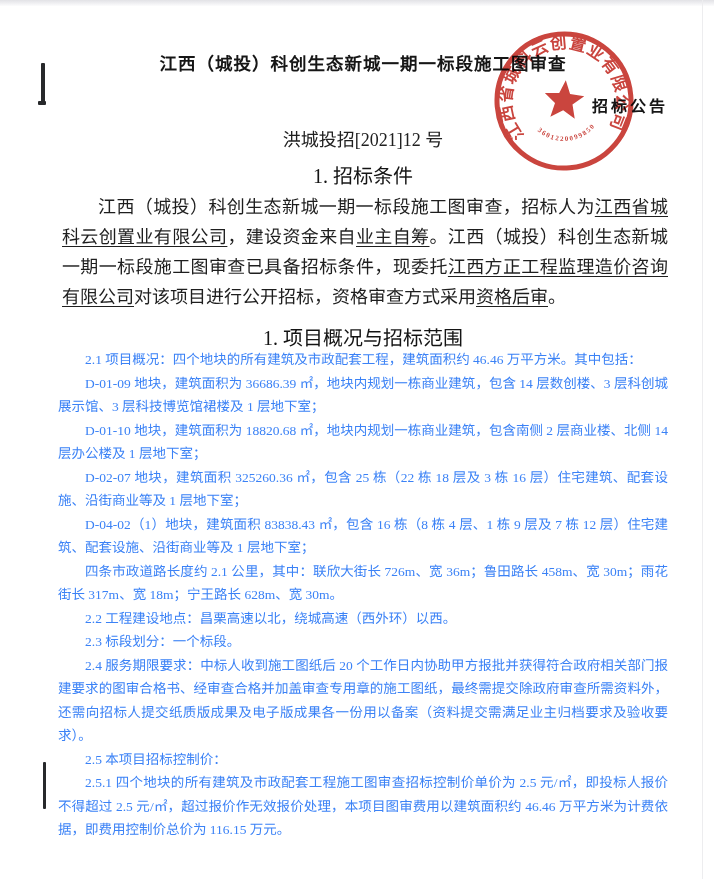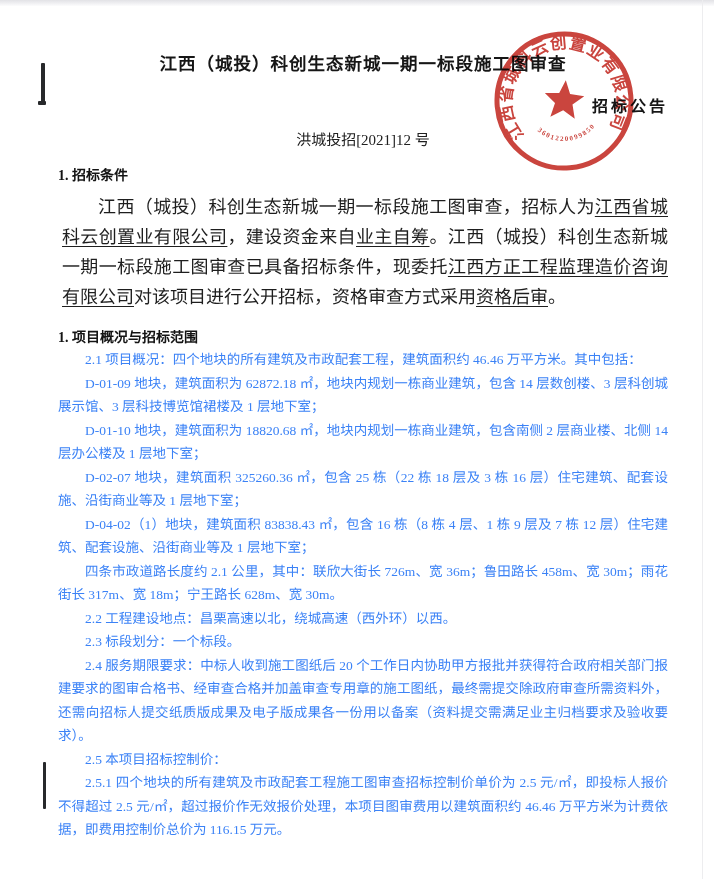--- a/index.html
+++ b/index.html
@@ -31,25 +31,25 @@
   }
   .doc-title{
     text-align:center;font-size:17.5px;font-weight:700;
     letter-spacing:1px;line-height:24px;color:#161616;
   }
   .doc-subtitle{
     text-align:right;font-size:16px;font-weight:700;
     letter-spacing:3px;margin-top:20px;line-height:22px;color:#161616;
   }
   .doc-number{
-    text-align:center;font-size:15px;margin-top:13px;line-height:19px;color:#202020;
+    text-align:center;font-size:18px;margin-top:13px;line-height:19px;color:#202020;
   }
   .sec-heading{
-    font-size:14px;font-weight:700;color:#141414;
-    margin-top:16px;line-height:20px;
+    font-size:20px;font-weight:400;color:#141414;
+    margin-top:16px;line-height:20px;text-align:center;
   }
   .intro-para{
     margin:6px 0 0 4px;font-size:18px;line-height:30px;
     text-align:justify;text-indent:2em;color:#1e1e1e;
   }
   .intro-para .u{text-decoration:underline;text-underline-offset:3px;}
   .body-para{
     margin:0;font-size:13.5px;line-height:23.5px;
     text-align:justify;text-indent:2em;color:#3b82f6;
   }
@@ -78,21 +78,21 @@
   <div class="doc-subtitle">招标公告</div>
   <div class="doc-number">洪城投招[2021]12 号</div>
 
   <div class="sec-heading">1. 招标条件</div>
 
   <p class="intro-para"><span>江西（城投）科创生态新城一期一标段施工图审查，招标人为</span><span class="u">江西省城科云创置业有限公司</span><span>，建设资金来自</span><span class="u">业主自筹</span><span>。江西（城投）科创生态新城一期一标段施工图审查已具备招标条件，现委托</span><span class="u">江西方正工程监理造价咨询有限公司</span><span>对该项目进行公开招标，资格审查方式采用</span><span class="u">资格后审</span><span>。</span></p>
 
   <div class="sec-heading">1. 项目概况与招标范围</div>
 
   <p class="body-para">2.1 项目概况：四个地块的所有建筑及市政配套工程，建筑面积约 46.46 万平方米。其中包括：</p>
-  <p class="body-para">D-01-09 地块，建筑面积为 62872.18 ㎡，地块内规划一栋商业建筑，包含 14 层数创楼、3 层科创城展示馆、3 层科技博览馆裙楼及 1 层地下室；</p>
+  <p class="body-para">D-01-09 地块，建筑面积为 36686.39 ㎡，地块内规划一栋商业建筑，包含 14 层数创楼、3 层科创城展示馆、3 层科技博览馆裙楼及 1 层地下室；</p>
   <p class="body-para">D-01-10 地块，建筑面积为 18820.68 ㎡，地块内规划一栋商业建筑，包含南侧 2 层商业楼、北侧 14 层办公楼及 1 层地下室；</p>
   <p class="body-para">D-02-07 地块，建筑面积 325260.36 ㎡，包含 25 栋（22 栋 18 层及 3 栋 16 层）住宅建筑、配套设施、沿街商业等及 1 层地下室；</p>
   <p class="body-para">D-04-02（1）地块，建筑面积 83838.43 ㎡，包含 16 栋（8 栋 4 层、1 栋 9 层及 7 栋 12 层）住宅建筑、配套设施、沿街商业等及 1 层地下室；</p>
   <p class="body-para">四条市政道路长度约 2.1 公里，其中：联欣大街长 726m、宽 36m；鲁田路长 458m、宽 30m；雨花街长 317m、宽 18m；宁王路长 628m、宽 30m。</p>
   <p class="body-para gap">2.2 工程建设地点：昌栗高速以北，绕城高速（西外环）以西。</p>
   <p class="body-para gap">2.3 标段划分：一个标段。</p>
   <p class="body-para gap">2.4 服务期限要求：中标人收到施工图纸后 20 个工作日内协助甲方报批并获得符合政府相关部门报建要求的图审合格书、经审查合格并加盖审查专用章的施工图纸，最终需提交除政府审查所需资料外，还需向招标人提交纸质版成果及电子版成果各一份用以备案（资料提交需满足业主归档要求及验收要求）。</p>
   <p class="body-para gap">2.5 本项目招标控制价：</p>
   <p class="body-para gap">2.5.1 四个地块的所有建筑及市政配套工程施工图审查招标控制价单价为 2.5 元/㎡，即投标人报价不得超过 2.5 元/㎡，超过报价作无效报价处理，本项目图审费用以建筑面积约 46.46 万平方米为计费依据，即费用控制价总价为 116.15 万元。</p>
 

